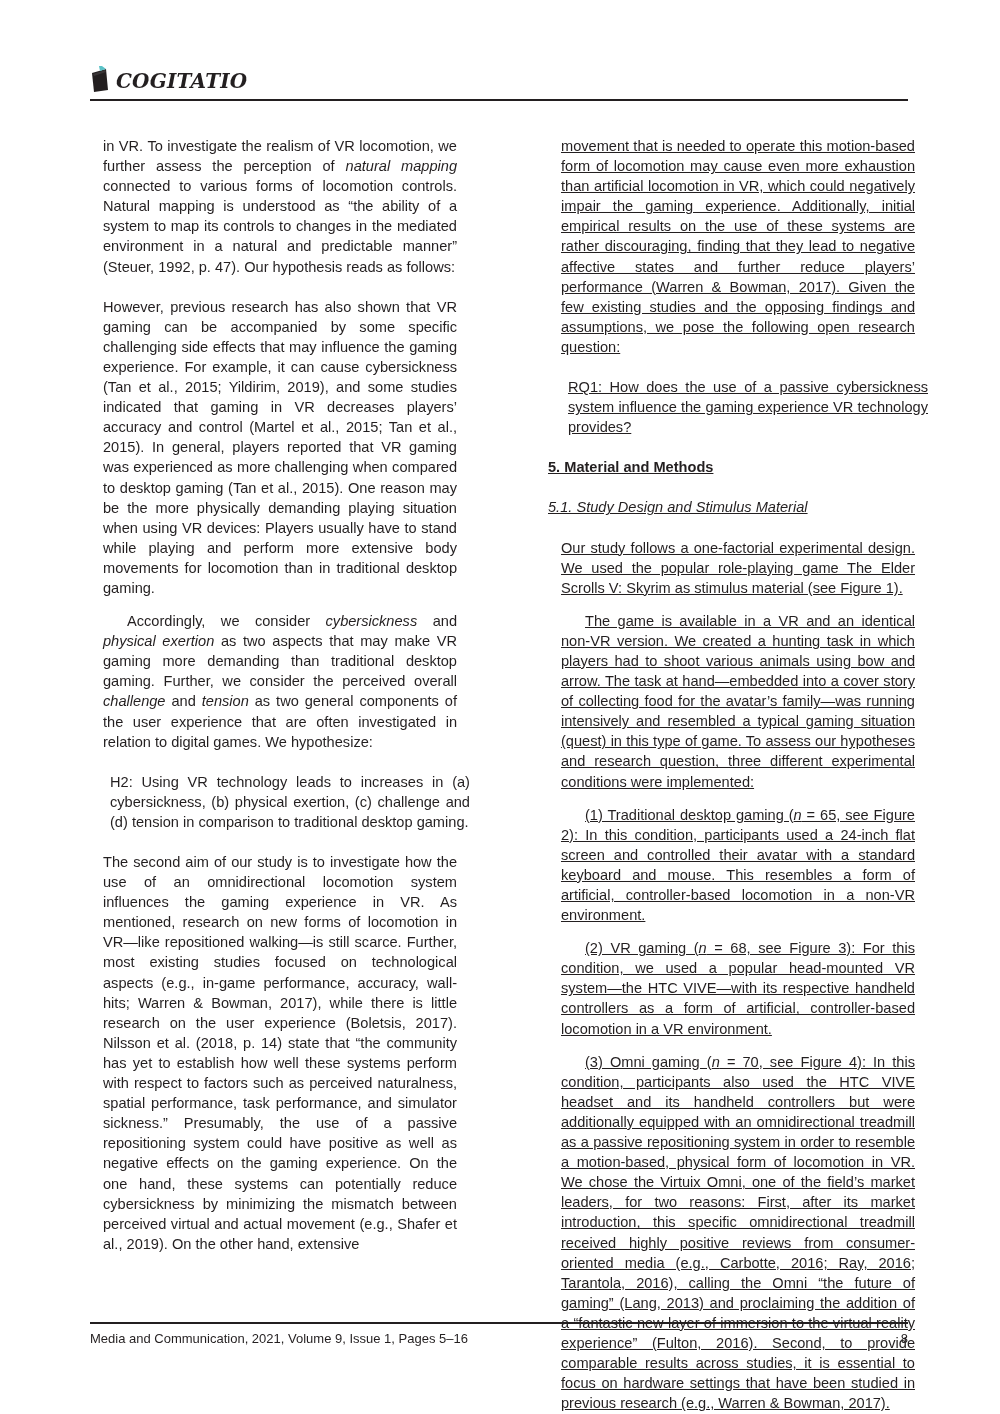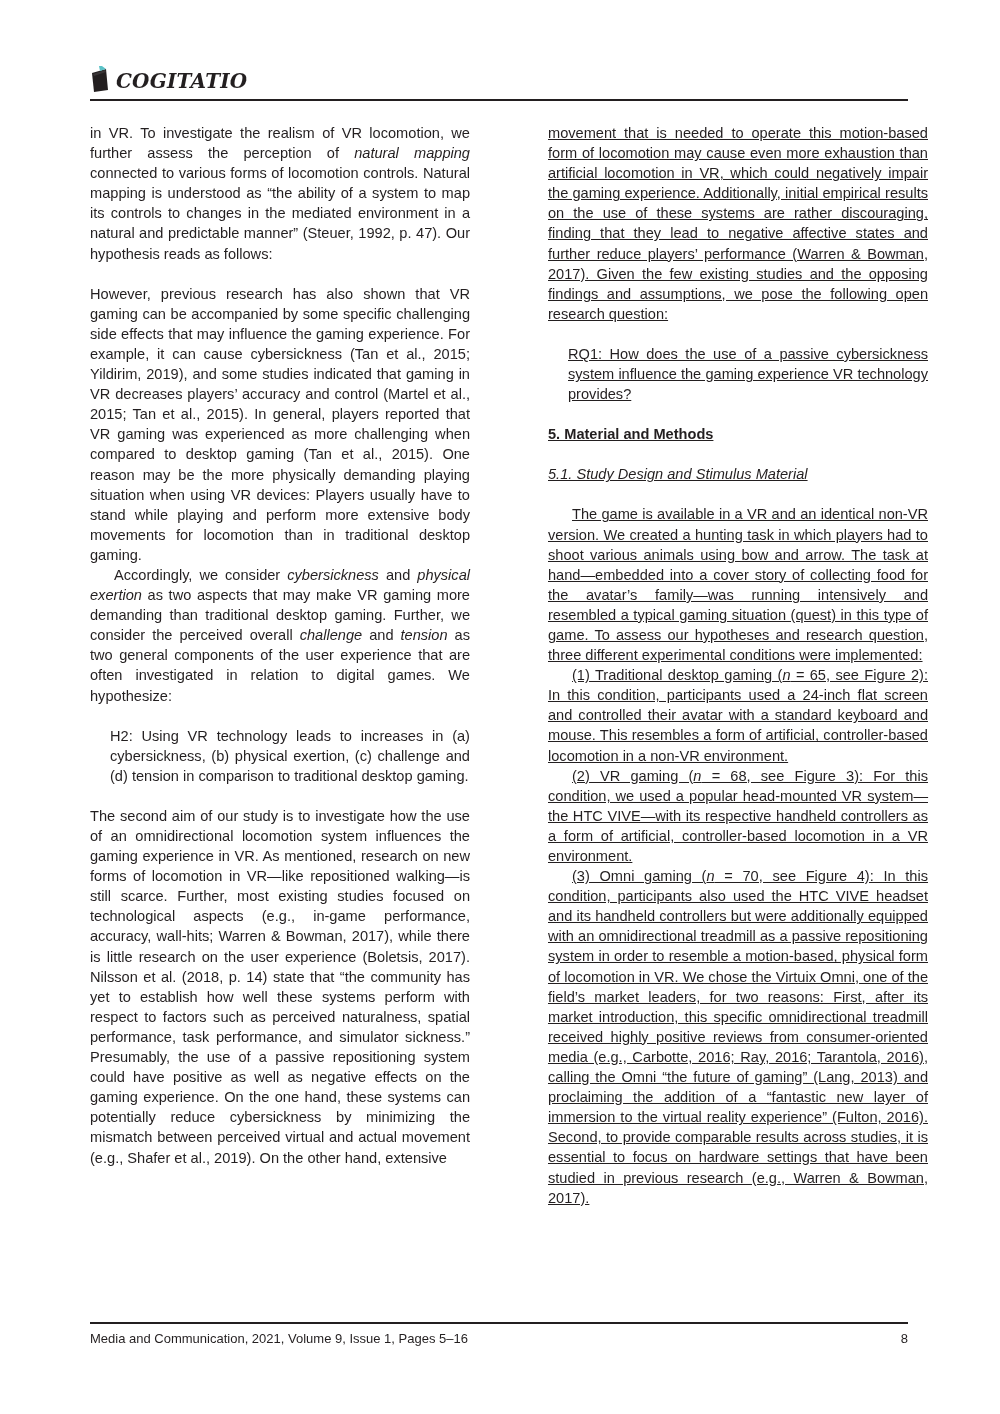--- a/index.html
+++ b/index.html
@@ -5,21 +5,21 @@
   html, body { margin: 0; padding: 0; background: #ffffff; }
   body { width: 1000px; height: 1414px; position: relative; overflow: hidden; color: #231f20; }
   .header { position: absolute; left: 90px; top: 66px; width: 818px; height: 34px; font-style: italic; }
   .logo-icon { position: absolute; left: 0; top: 0; width: 20px; height: 26px; }
   .logo-text { position: absolute; left: 26px; top: 3px; font-family: "DejaVu Serif", serif; font-weight: bold; font-size: 20px; letter-spacing: 0.2px; color: #231f20; }
   .header-rule { position: absolute; left: 0; top: 33px; width: 818px; height: 1.5px; background: #231f20; }
 
   .col { position: absolute; top: 123px; width: 380px; font-family: "Liberation Sans", sans-serif; font-size: 14.6px; line-height: 20.1px; text-align: justify; hyphens: manual; }
   .col-left { left: 90px; }
   .col-right { left: 548px; text-decoration: underline; }
-  .col p { margin: 0; }
+  .col p { margin: 13px; }
   .indent { text-indent: 24px; }
   .hyp { margin: 20px 0 20px 20px !important; }
   .gap-after { margin-bottom: 20px !important; }
   .section-heading { font-weight: bold; margin: 0 0 20px 0 !important; }
   .subsection-heading { font-style: italic; margin: 0 0 20px 0 !important; }
   em { font-style: italic; }
 
   .footer-rule { position: absolute; left: 90px; top: 1322px; width: 818px; height: 1.5px; background: #231f20; }
   .footer-left { position: absolute; left: 90px; top: 1331px; font-family: "Liberation Sans", sans-serif; font-size: 13px; color: #231f20; text-align: right; }
   .footer-right { position: absolute; right: 92px; top: 1331px; font-family: "Liberation Sans", sans-serif; font-size: 13px; color: #231f20; }
@@ -43,20 +43,21 @@
   <p class="indent"><span>Accordingly, we consider </span><em>cybersickness</em><span> and </span><em>physical exertion</em><span> as two aspects that may make VR gaming more demanding than traditional desktop gaming. Further, we consider the perceived overall </span><em>challenge</em><span> and </span><em>tension</em><span> as two general components of the user experience that are often investigated in relation to digital games. We hypothesize:</span></p>
   <p class="hyp">H2: Using VR technology leads to increases in (a) cybersickness, (b) physical exertion, (c) challenge and (d) tension in comparison to traditional desktop gaming.</p>
   <p>The second aim of our study is to investigate how the use of an omnidirectional locomotion system influences the gaming experience in VR. As mentioned, research on new forms of locomotion in VR—like repositioned walking—is still scarce. Further, most existing studies focused on technological aspects (e.g., in-game performance, accuracy, wall-hits; Warren &amp; Bowman, 2017), while there is little research on the user experience (Boletsis, 2017). Nilsson et al. (2018, p. 14) state that “the community has yet to establish how well these systems perform with respect to factors such as perceived naturalness, spatial performance, task performance, and simulator sickness.” Presumably, the use of a passive repositioning system could have positive as well as negative effects on the gaming experience. On the one hand, these systems can potentially reduce cybersickness by minimizing the mismatch between perceived virtual and actual movement (e.g., Shafer et al., 2019). On the other hand, extensive</p>
 </div>
 
 <div class="col col-right">
   <p>movement that is needed to operate this motion-based form of locomotion may cause even more exhaustion than artificial locomotion in VR, which could negatively impair the gaming experience. Additionally, initial empirical results on the use of these systems are rather discouraging, finding that they lead to negative affective states and further reduce players’ performance (Warren &amp; Bowman, 2017). Given the few existing studies and the opposing findings and assumptions, we pose the following open research question:</p>
   <p class="hyp">RQ1: How does the use of a passive cybersickness system influence the gaming experience VR technology provides?</p>
   <p class="section-heading">5. Material and Methods</p>
   <p class="subsection-heading">5.1. Study Design and Stimulus Material</p>
+  <p>Our study follows a one-factorial experimental design. We used the popular role-playing game The Elder Scrolls V: Skyrim as stimulus material (see Figure 1).</p>
   <p class="indent">The game is available in a VR and an identical non-VR version. We created a hunting task in which players had to shoot various animals using bow and arrow. The task at hand—embedded into a cover story of collecting food for the avatar’s family—was running intensively and resembled a typical gaming situation (quest) in this type of game. To assess our hypotheses and research question, three different experimental conditions were implemented:</p>
   <p class="indent"><span>(1) Traditional desktop gaming (</span><em>n</em><span> = 65, see Figure 2): In this condition, participants used a 24-inch flat screen and controlled their avatar with a standard keyboard and mouse. This resembles a form of artificial, controller-based locomotion in a non-VR environment.</span></p>
   <p class="indent"><span>(2) VR gaming (</span><em>n</em><span> = 68, see Figure 3): For this condition, we used a popular head-mounted VR system—the HTC VIVE—with its respective handheld controllers as a form of artificial, controller-based locomotion in a VR environment.</span></p>
   <p class="indent"><span>(3) Omni gaming (</span><em>n</em><span> = 70, see Figure 4): In this condition, participants also used the HTC VIVE headset and its handheld controllers but were additionally equipped with an omnidirectional treadmill as a passive repositioning system in order to resemble a motion-based, physical form of locomotion in VR. We chose the Virtuix Omni, one of the field’s market leaders, for two reasons: First, after its market introduction, this specific omnidirectional treadmill received highly positive reviews from consumer-oriented media (e.g., Carbotte, 2016; Ray, 2016; Tarantola, 2016), calling the Omni “the future of gaming” (Lang, 2013) and proclaiming the addition of a “fantastic new layer of immersion to the virtual reality experience” (Fulton, 2016). Second, to provide comparable results across studies, it is essential to focus on hardware settings that have been studied in previous research (e.g., Warren &amp; Bowman, 2017).</span></p>
 </div>
 
 <div class="footer-rule"></div>
 <div class="footer-left">Media and Communication, 2021, Volume 9, Issue 1, Pages 5–16</div>
 <div class="footer-right">8</div>
 

